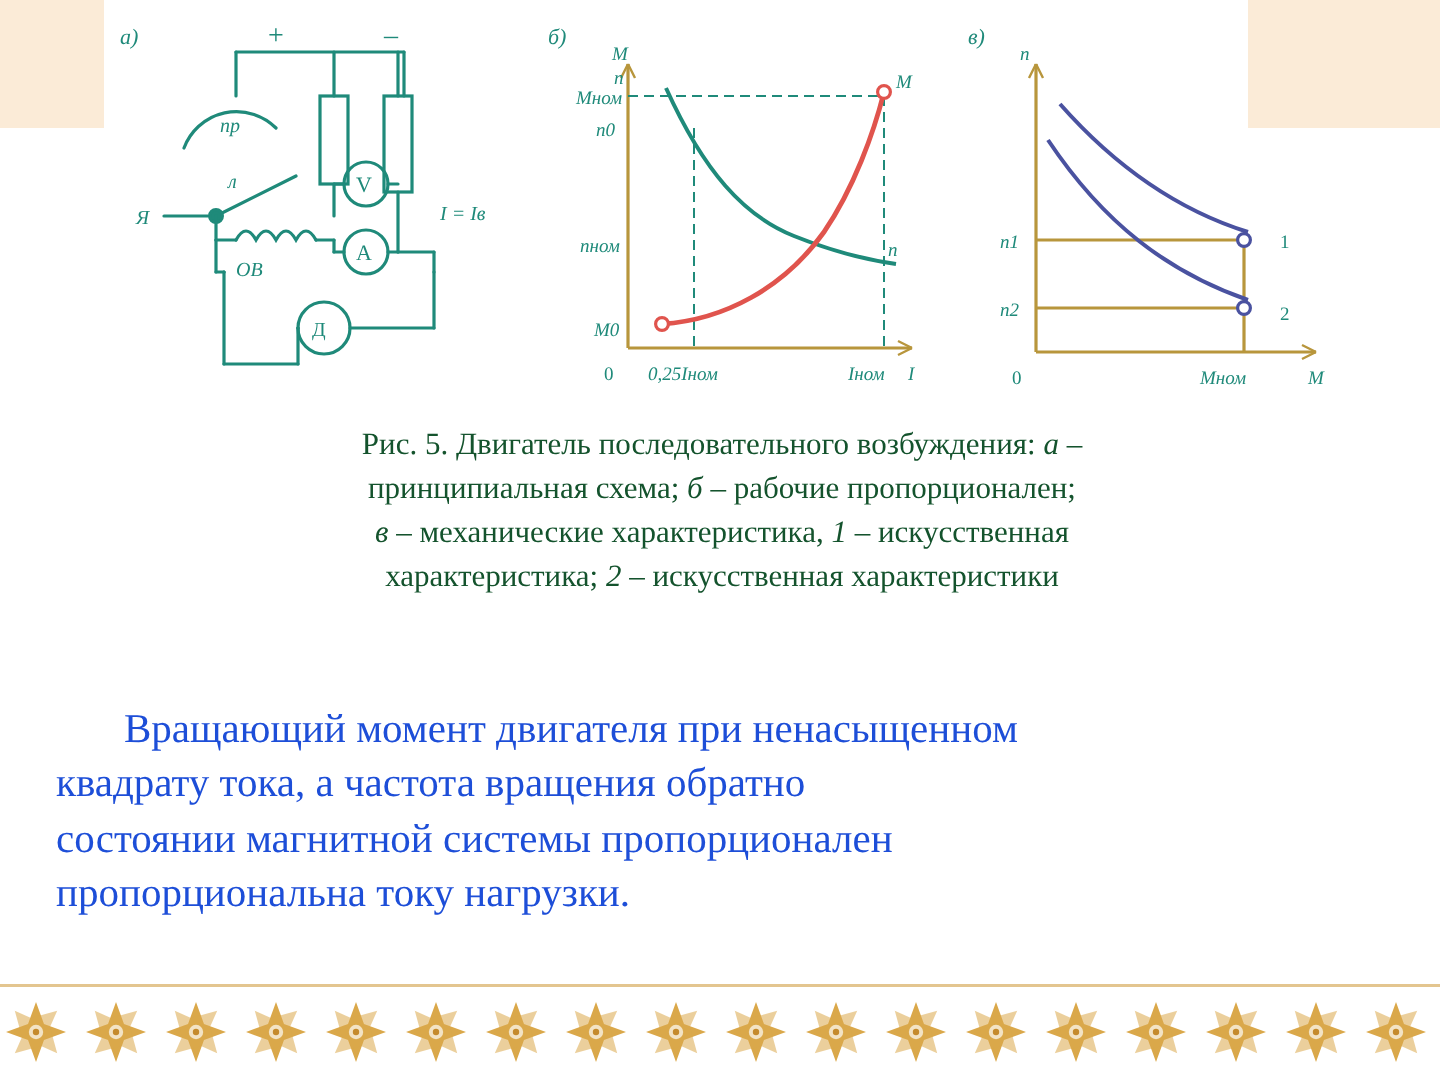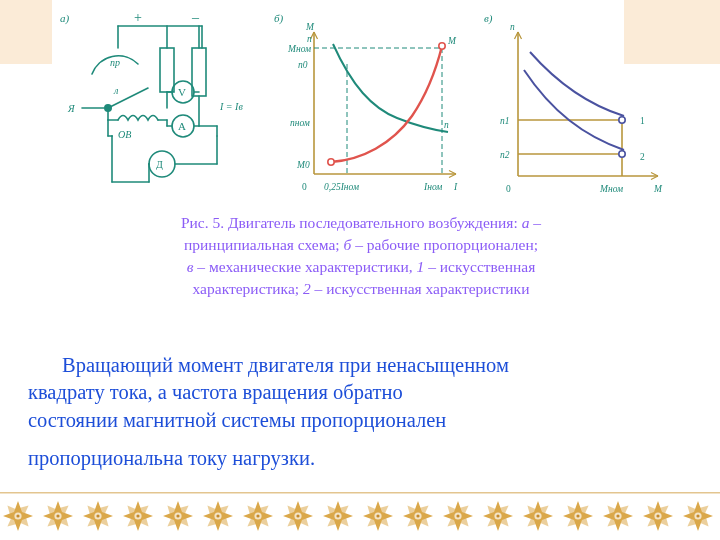--- a/index.html
+++ b/index.html
@@ -41,40 +41,40 @@
 
   
   .caption {
     position: absolute;
     left: 56px;
     top: 212px;
     width: 610px;
     text-align: center;
     font-size: 15.5px;
     line-height: 1.42;
-    color: #8b5cf6;
+    color: #14532d;
   }
   .caption .ln { display: block; }
   .it { font-style: italic; }
 
   
   .body-text {
     position: absolute;
     left: 28px;
     top: 352px;
     width: 664px;
     color: #1d4ed8;
     font-size: 20.5px;
     line-height: 1.34;
     text-align: justify;
     text-justify: inter-word;
   }
   .body-text .indent { display: inline-block; width: 34px; }
   .body-text p { margin: 0; }
-  .body-text .lastline { text-align: left; margin-top: 11px; }
+  .body-text .lastline { text-align: left; }
 
   
   .border-strip {
     position: absolute;
     left: 0;
     bottom: 0;
     width: 720px;
     height: 54px;
     overflow: hidden;
   }
@@ -222,21 +222,21 @@
   </div>
 
   <div class="caption">
     <span class="ln">
       <span>Рис. 5. Двигатель последовательного возбуждения: </span><span class="it">а</span><span> – </span>
     </span>
     <span class="ln">
       <span>принципиальная схема; </span><span class="it">б</span><span> – рабочие пропорционален;</span>
     </span>
     <span class="ln">
-      <span class="it">в</span><span> – механические характеристики, </span><span class="it">1</span><span> – искусственная</span>
+      <span class="it">в</span><span> – механические характеристика, </span><span class="it">1</span><span> – искусственная</span>
     </span>
     <span class="ln">
       <span>характеристика; </span><span class="it">2</span><span> – искусственная характеристики</span>
     </span>
   </div>
 
   <div class="body-text">
     <p><span class="indent"></span><span>Вращающий момент двигателя при ненасыщенном</span></p>
     <p><span>квадрату     тока,     а     частота     вращения     обратно</span></p>
     <p><span>состоянии     магнитной     системы     пропорционален</span></p>

